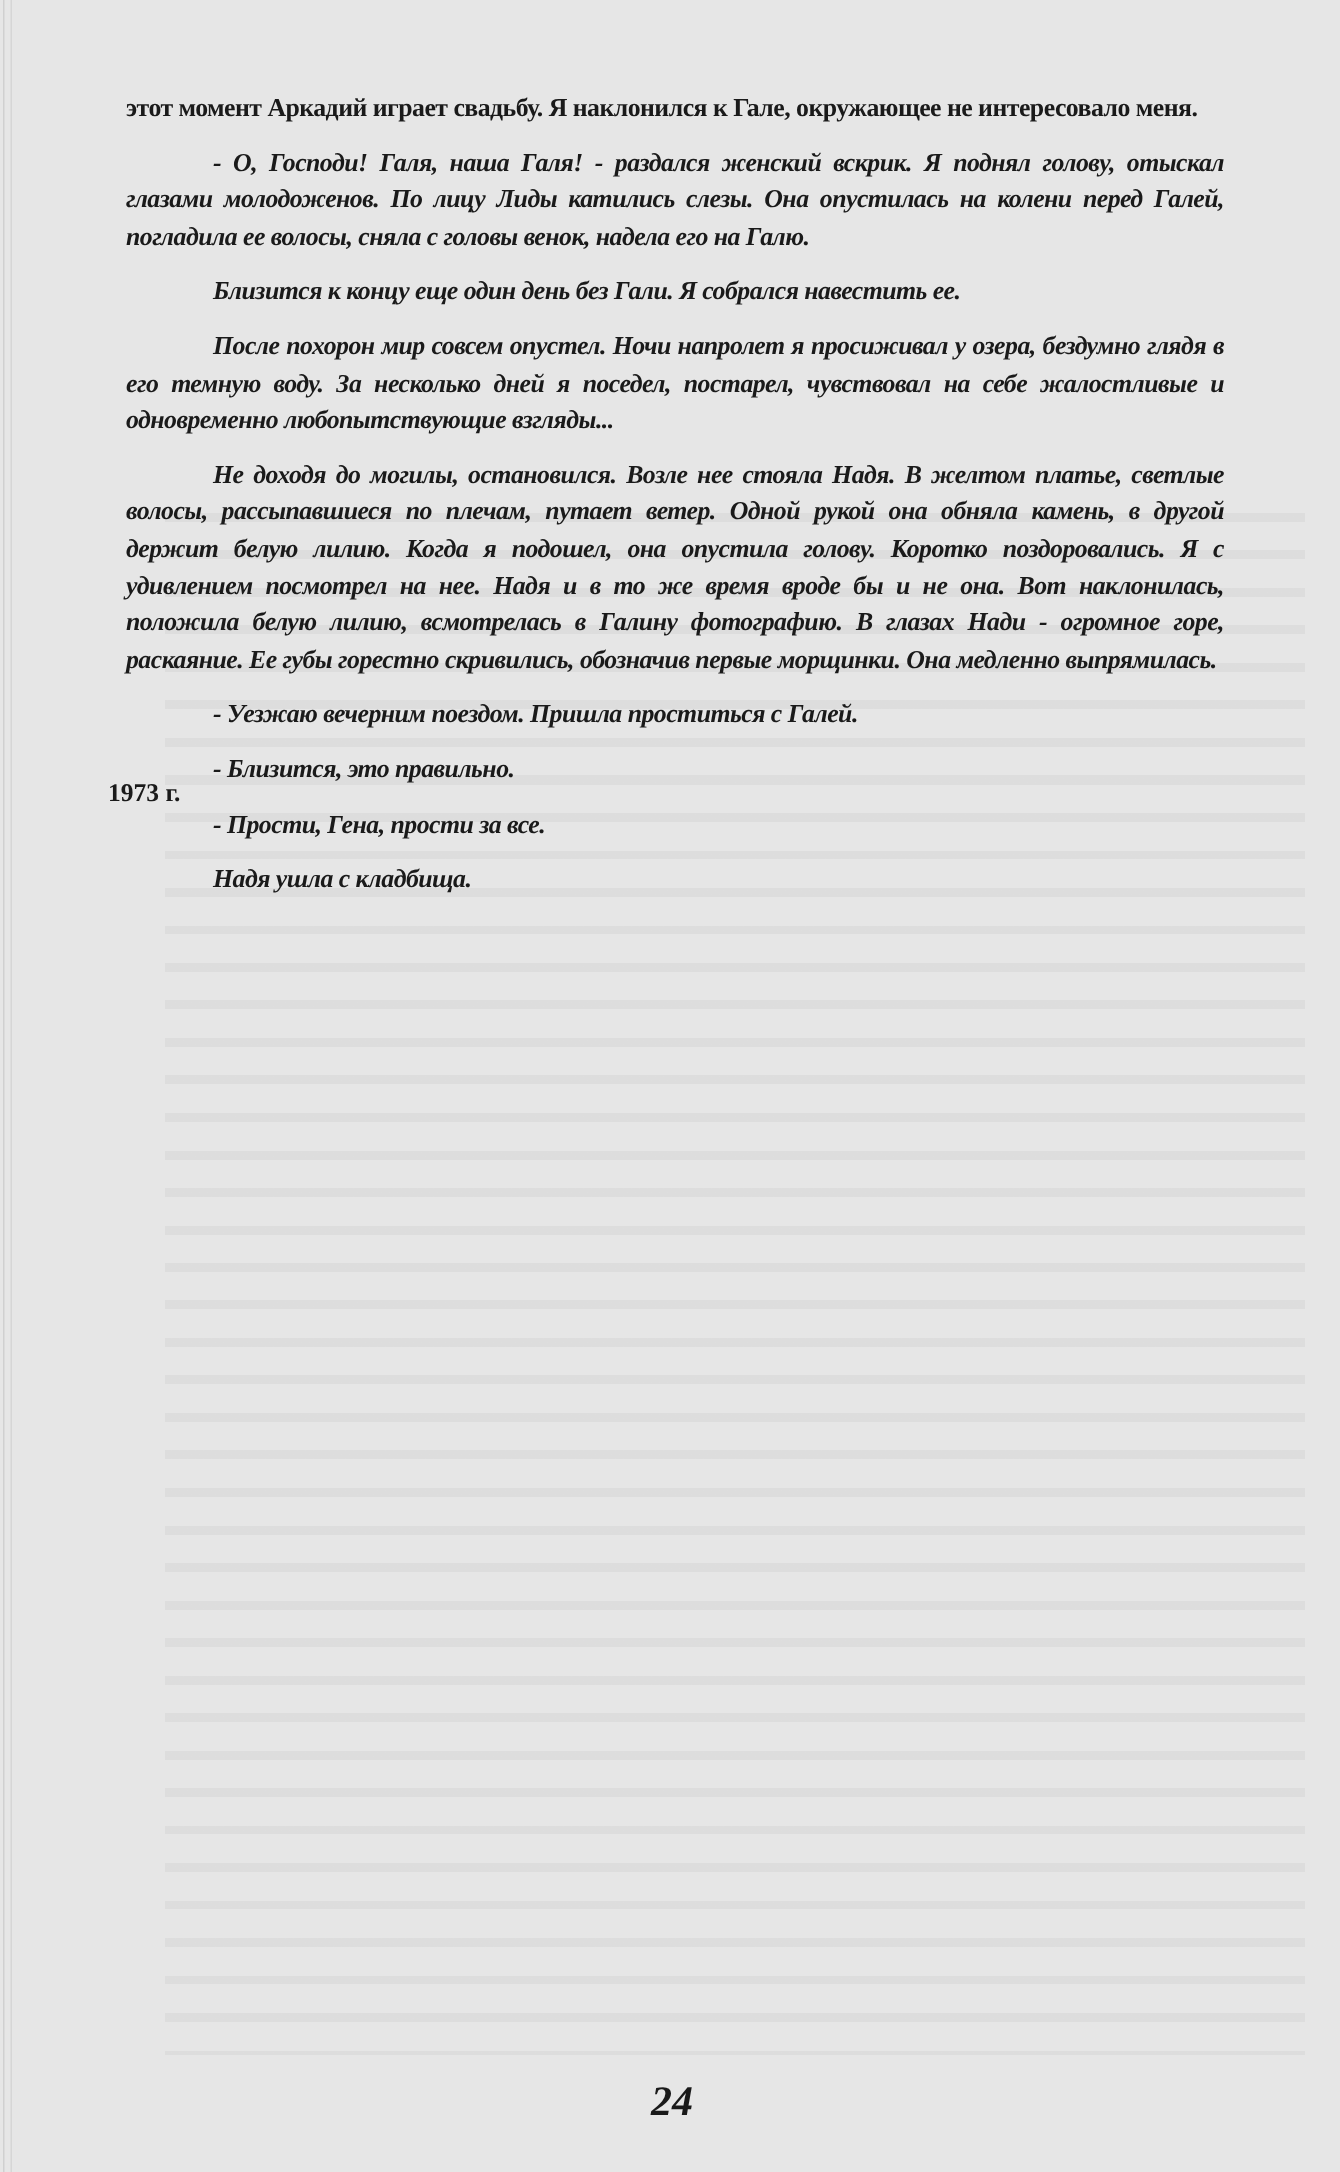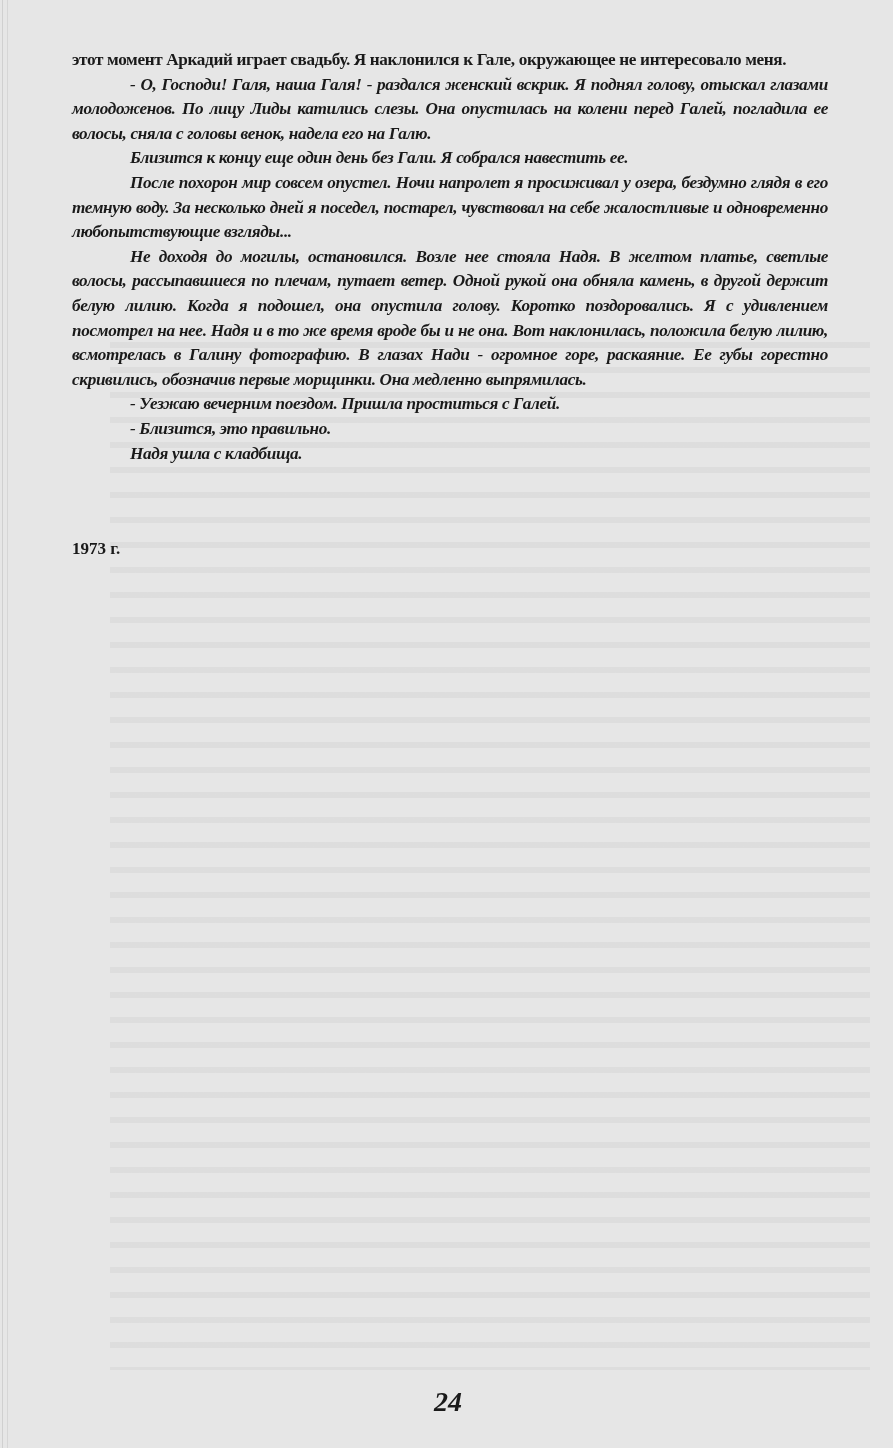--- a/index.html
+++ b/index.html
@@ -17,25 +17,25 @@
     }
     .edge {
       position: absolute; left: 2px; top: 0; width: 4px; height: 1448px;
       border-left: 1px solid #d0d0d0; border-right: 1px solid #d6d6d6;
     }
     .text {
       position: absolute; left: 72px; top: 48px; width: 756px;
       font-size: 17.2px; line-height: 24.6px; text-align: justify;
       font-weight: bold; letter-spacing: -0.35px;
     }
-    .text p { margin: 0; }
+    .text p { margin: 12px; }
     .text p.ind { text-indent: 58px; font-style: italic; }
     .text p.noind { text-indent: 0; }
     .year {
-      position: absolute; left: 72px; top: 539px;
+      position: absolute; left: 72px; top: 519px;
       font-size: 17px; font-weight: bold;
     }
     .pagenum {
       position: absolute; left: 434px; top: 1386px;
       font-size: 28px; font-weight: bold; font-style: italic;
     }
   </style>
 </head>
 <body>
 
@@ -43,17 +43,18 @@
 <div class="bleed"></div>
 
 <div class="text">
   <p class="noind">этот момент Аркадий играет свадьбу. Я наклонился к Гале, окружающее не интересовало меня.</p>
   <p class="ind">- О, Господи! Галя, наша Галя! - раздался женский вскрик. Я поднял голову, отыскал глазами молодоженов. По лицу Лиды катились слезы. Она опустилась на колени перед Галей, погладила ее волосы, сняла с головы венок, надела его на Галю.</p>
   <p class="ind">Близится к концу еще один день без Гали. Я собрался навестить ее.</p>
   <p class="ind">После похорон мир совсем опустел. Ночи напролет я просиживал у озера, бездумно глядя в его темную воду. За несколько дней я поседел, постарел, чувствовал на себе жалостливые и одновременно любопытствующие взгляды...</p>
   <p class="ind">Не доходя до могилы, остановился. Возле нее стояла Надя. В желтом платье, светлые волосы, рассыпавшиеся по плечам, путает ветер. Одной рукой она обняла камень, в другой держит белую лилию. Когда я подошел, она опустила голову. Коротко поздоровались. Я с удивлением посмотрел на нее. Надя и в то же время вроде бы и не она. Вот наклонилась, положила белую лилию, всмотрелась в Галину фотографию. В глазах Нади - огромное горе, раскаяние. Ее губы горестно скривились, обозначив первые морщинки. Она медленно выпрямилась.</p>
   <p class="ind">- Уезжаю вечерним поездом. Пришла проститься с Галей.</p>
   <p class="ind">- Близится, это правильно.</p>
+  <p class="ind">- Прости, Гена, прости за все.</p>
   <p class="ind">Надя ушла с кладбища.</p>
 </div>
 
 <div class="year">1973 г.</div>
 <div class="pagenum">24</div>
 
 </body></html>

